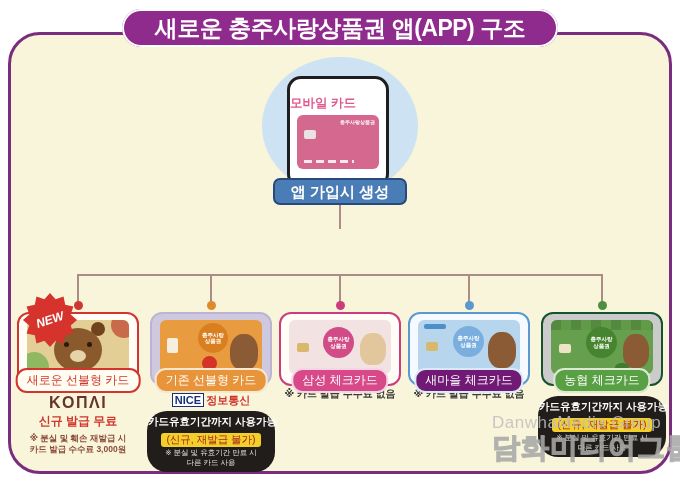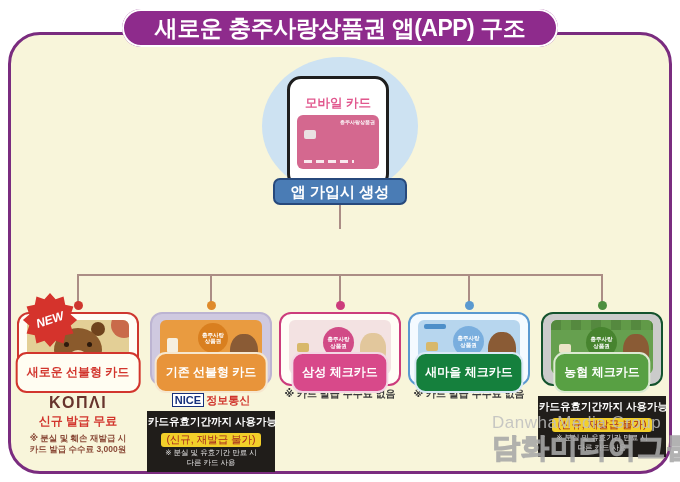--- a/index.html
+++ b/index.html
@@ -14,21 +14,21 @@
   .title{position:absolute;left:122px;top:9px;width:436px;height:38px;
     background:#8e2b8c;border-radius:21px;color:#fff;font-weight:bold;
     font-size:23px;line-height:38px;text-align:center;letter-spacing:-.5px;
     box-shadow:0 0 0 2px #fff inset;}
 
   
   .bluecircle{position:absolute;left:262px;top:57px;width:156px;height:138px;
     background:#cde2f2;border-radius:50%;}
   .phone{position:absolute;left:287px;top:76px;width:96px;height:106px;
     background:#fff;border:3px solid #1e1e1e;border-radius:14px;}
-  .phone-title{margin-top:16px;text-align:center;font-size:12.5px;font-weight:bold;color:#e1588e;}
+  .phone-title{margin-top:16px;text-align:left;font-size:12.5px;font-weight:bold;color:#e1588e;}
   .mcard{position:absolute;left:7px;top:36px;width:82px;height:54px;
     background:#d4688f;border-radius:6px;}
   .mcard .chip{position:absolute;left:7px;top:15px;width:12px;height:9px;background:#e9e2e2;border-radius:2px;}
   .mcard .brand{position:absolute;right:4px;top:4px;font-size:5px;color:#fff;font-weight:bold;}
   .mcard .num{position:absolute;left:7px;bottom:6px;width:50px;height:3px;
     background:repeating-linear-gradient(90deg,#fff 0 8px,transparent 8px 12px);opacity:.85;}
   .appbadge{position:absolute;left:273px;top:178px;width:134px;height:27px;
     background:#4a7cb5;border:2px solid #27497c;border-radius:7px;box-sizing:border-box;
     color:#fff;font-weight:bold;font-size:15px;line-height:23px;text-align:center;z-index:3;}
 
@@ -52,38 +52,38 @@
   .f4{background:#f4faff;border:2px solid #5a99d0;}
   .f5{background:#cbcbcb;border:2px solid #14532d;}
 
   .art{position:relative;width:102px;height:54px;margin:6px auto 0;border-radius:6px;overflow:hidden;}
   .art .chip{position:absolute;border-radius:2px;}
   .abadge{position:absolute;border-radius:50%;display:flex;align-items:center;justify-content:center;
     color:#fff;font-weight:bold;font-size:5.5px;line-height:1.15;white-space:pre-line;text-align:center;}
   .critter{position:absolute;border-radius:45% 45% 40% 40%;}
 
   .pill{position:absolute;left:50%;bottom:-9px;transform:translateX(-50%);
-    white-space:nowrap;font-weight:bold;font-size:12px;padding:10px 9px;border-radius:11px;z-index:2;}
+    white-space:nowrap;font-weight:normal;font-size:12px;padding:2px 9px;border-radius:11px;z-index:2;}
   .p1{background:#fffdf2;color:#d2352d;border:2px solid #d2352d;}
   .p2{background:#e8943a;color:#fff;border:2px solid #fff;box-shadow:0 0 0 1px #d8operator;}
   .p2{background:#e8943a;color:#fff;border:2px solid #f6e7cf;}
   .p3{background:#d8498a;color:#fff;border:2px solid #f3d7e4;}
-  .p4{background:#15803d;color:#fff;border:2px solid #d9e9f6;}
+  .p4{background:#701a75;color:#fff;border:2px solid #d9e9f6;}
   .p5{background:#58a043;color:#fff;border:2px solid #dcead2;}
 
   .kona{margin-top:8px;font-size:16px;font-weight:bold;color:#67342c;letter-spacing:1.5px;}
   .free{margin-top:1px;font-size:12px;font-weight:bold;color:#d2352d;}
   .rsmall{margin-top:3px;font-size:8.5px;font-weight:bold;color:#8a4a38;line-height:1.35;}
 
   .nicelogo{margin-top:7px;font-size:0;}
   .nice-n{display:inline-block;color:#16307c;border:1.5px solid #16307c;font-weight:bold;
     font-size:11px;line-height:12px;padding:0 2px;background:#fff;}
   .nice-t{display:inline-block;color:#d0342c;font-weight:bold;font-size:11px;margin-left:2px;vertical-align:top;line-height:14px;}
 
-  .infobox{margin:4px auto 0;width:128px;background:#201d1a;border-radius:0;padding:4px 1px;box-sizing:border-box;}
+  .infobox{margin:4px auto 0;width:128px;background:#201d1a;border-radius:20px;padding:4px 1px;box-sizing:border-box;}
   .ib1{font-size:10.5px;font-weight:bold;color:#fff;white-space:nowrap;}
   .ib2{display:inline-block;background:#f2cf2a;color:#a5261d;font-weight:normal;font-size:10.5px;
     border-radius:3px;padding:0 5px;margin:2px 0 1px;white-space:nowrap;}
   .ib3{font-size:7.5px;color:#e3e3e3;line-height:1.3;}
 
   .fee-note{margin-top:1px;font-size:10px;font-weight:bold;color:#3b3b3b;white-space:nowrap;}
 
   .newbadge{position:absolute;left:22px;top:292px;width:56px;height:56px;z-index:5;}
 
   .wm1{position:absolute;left:492px;top:413px;font-size:17px;color:rgba(190,190,190,.85);

